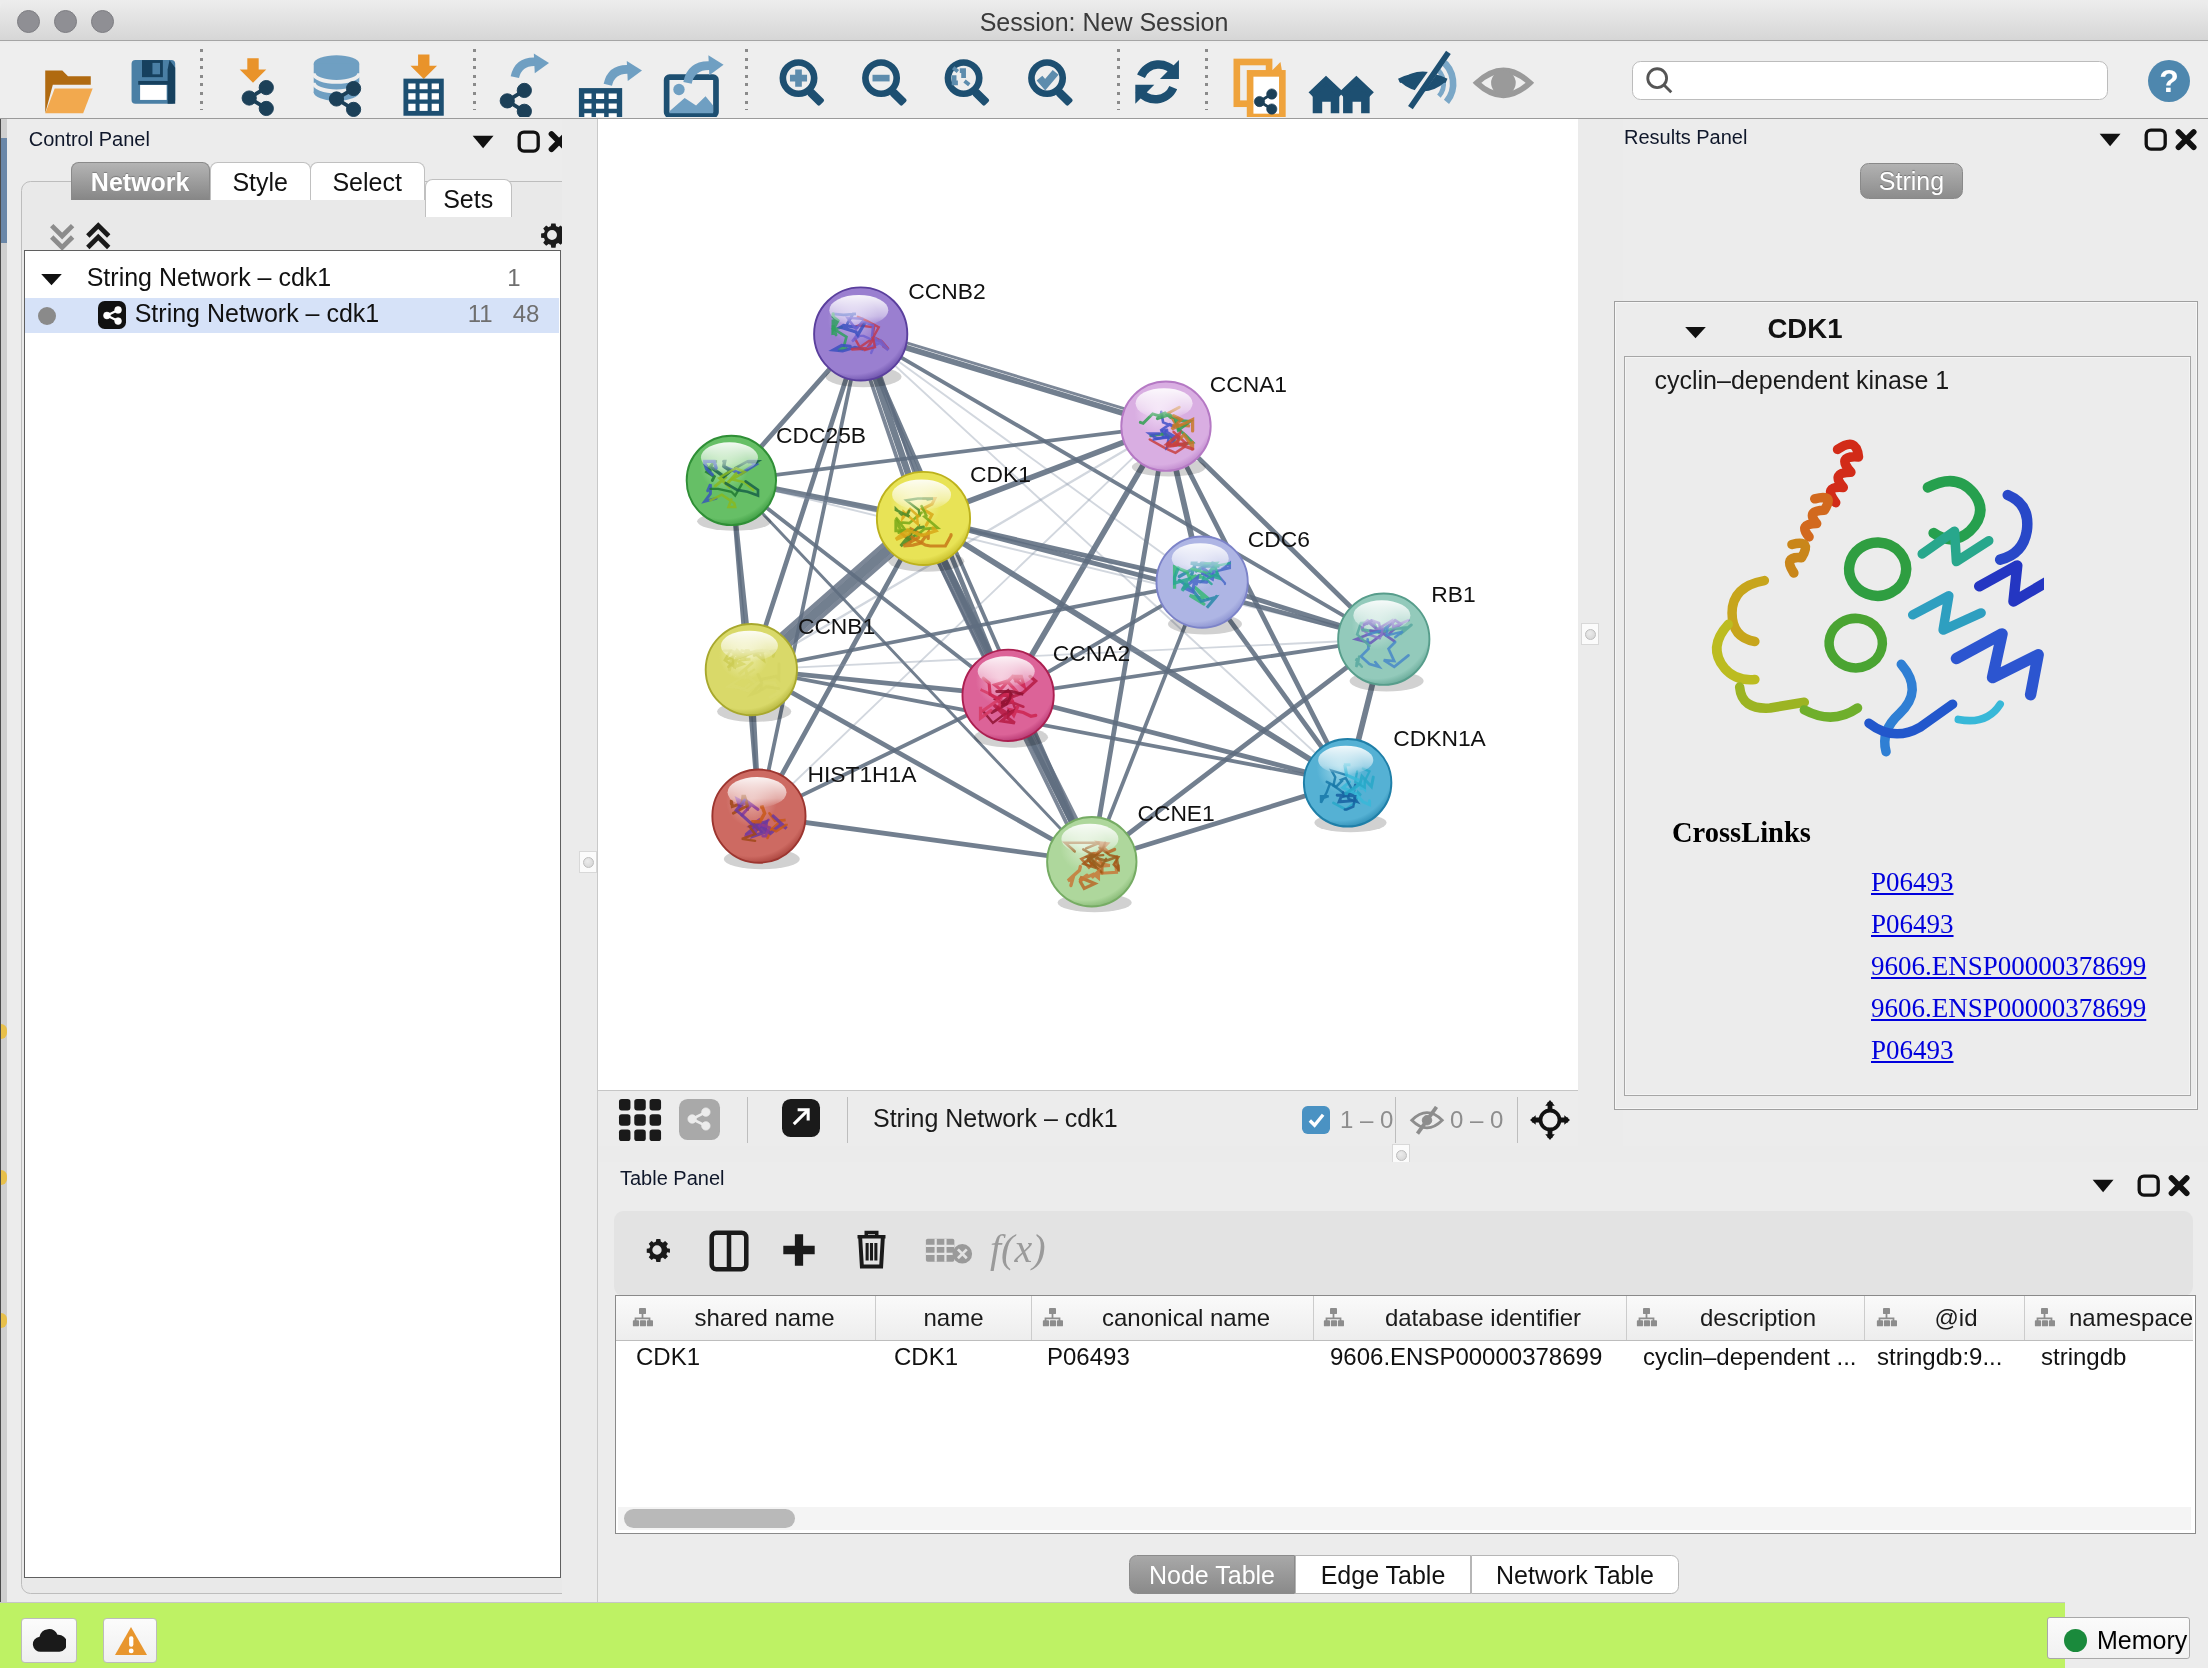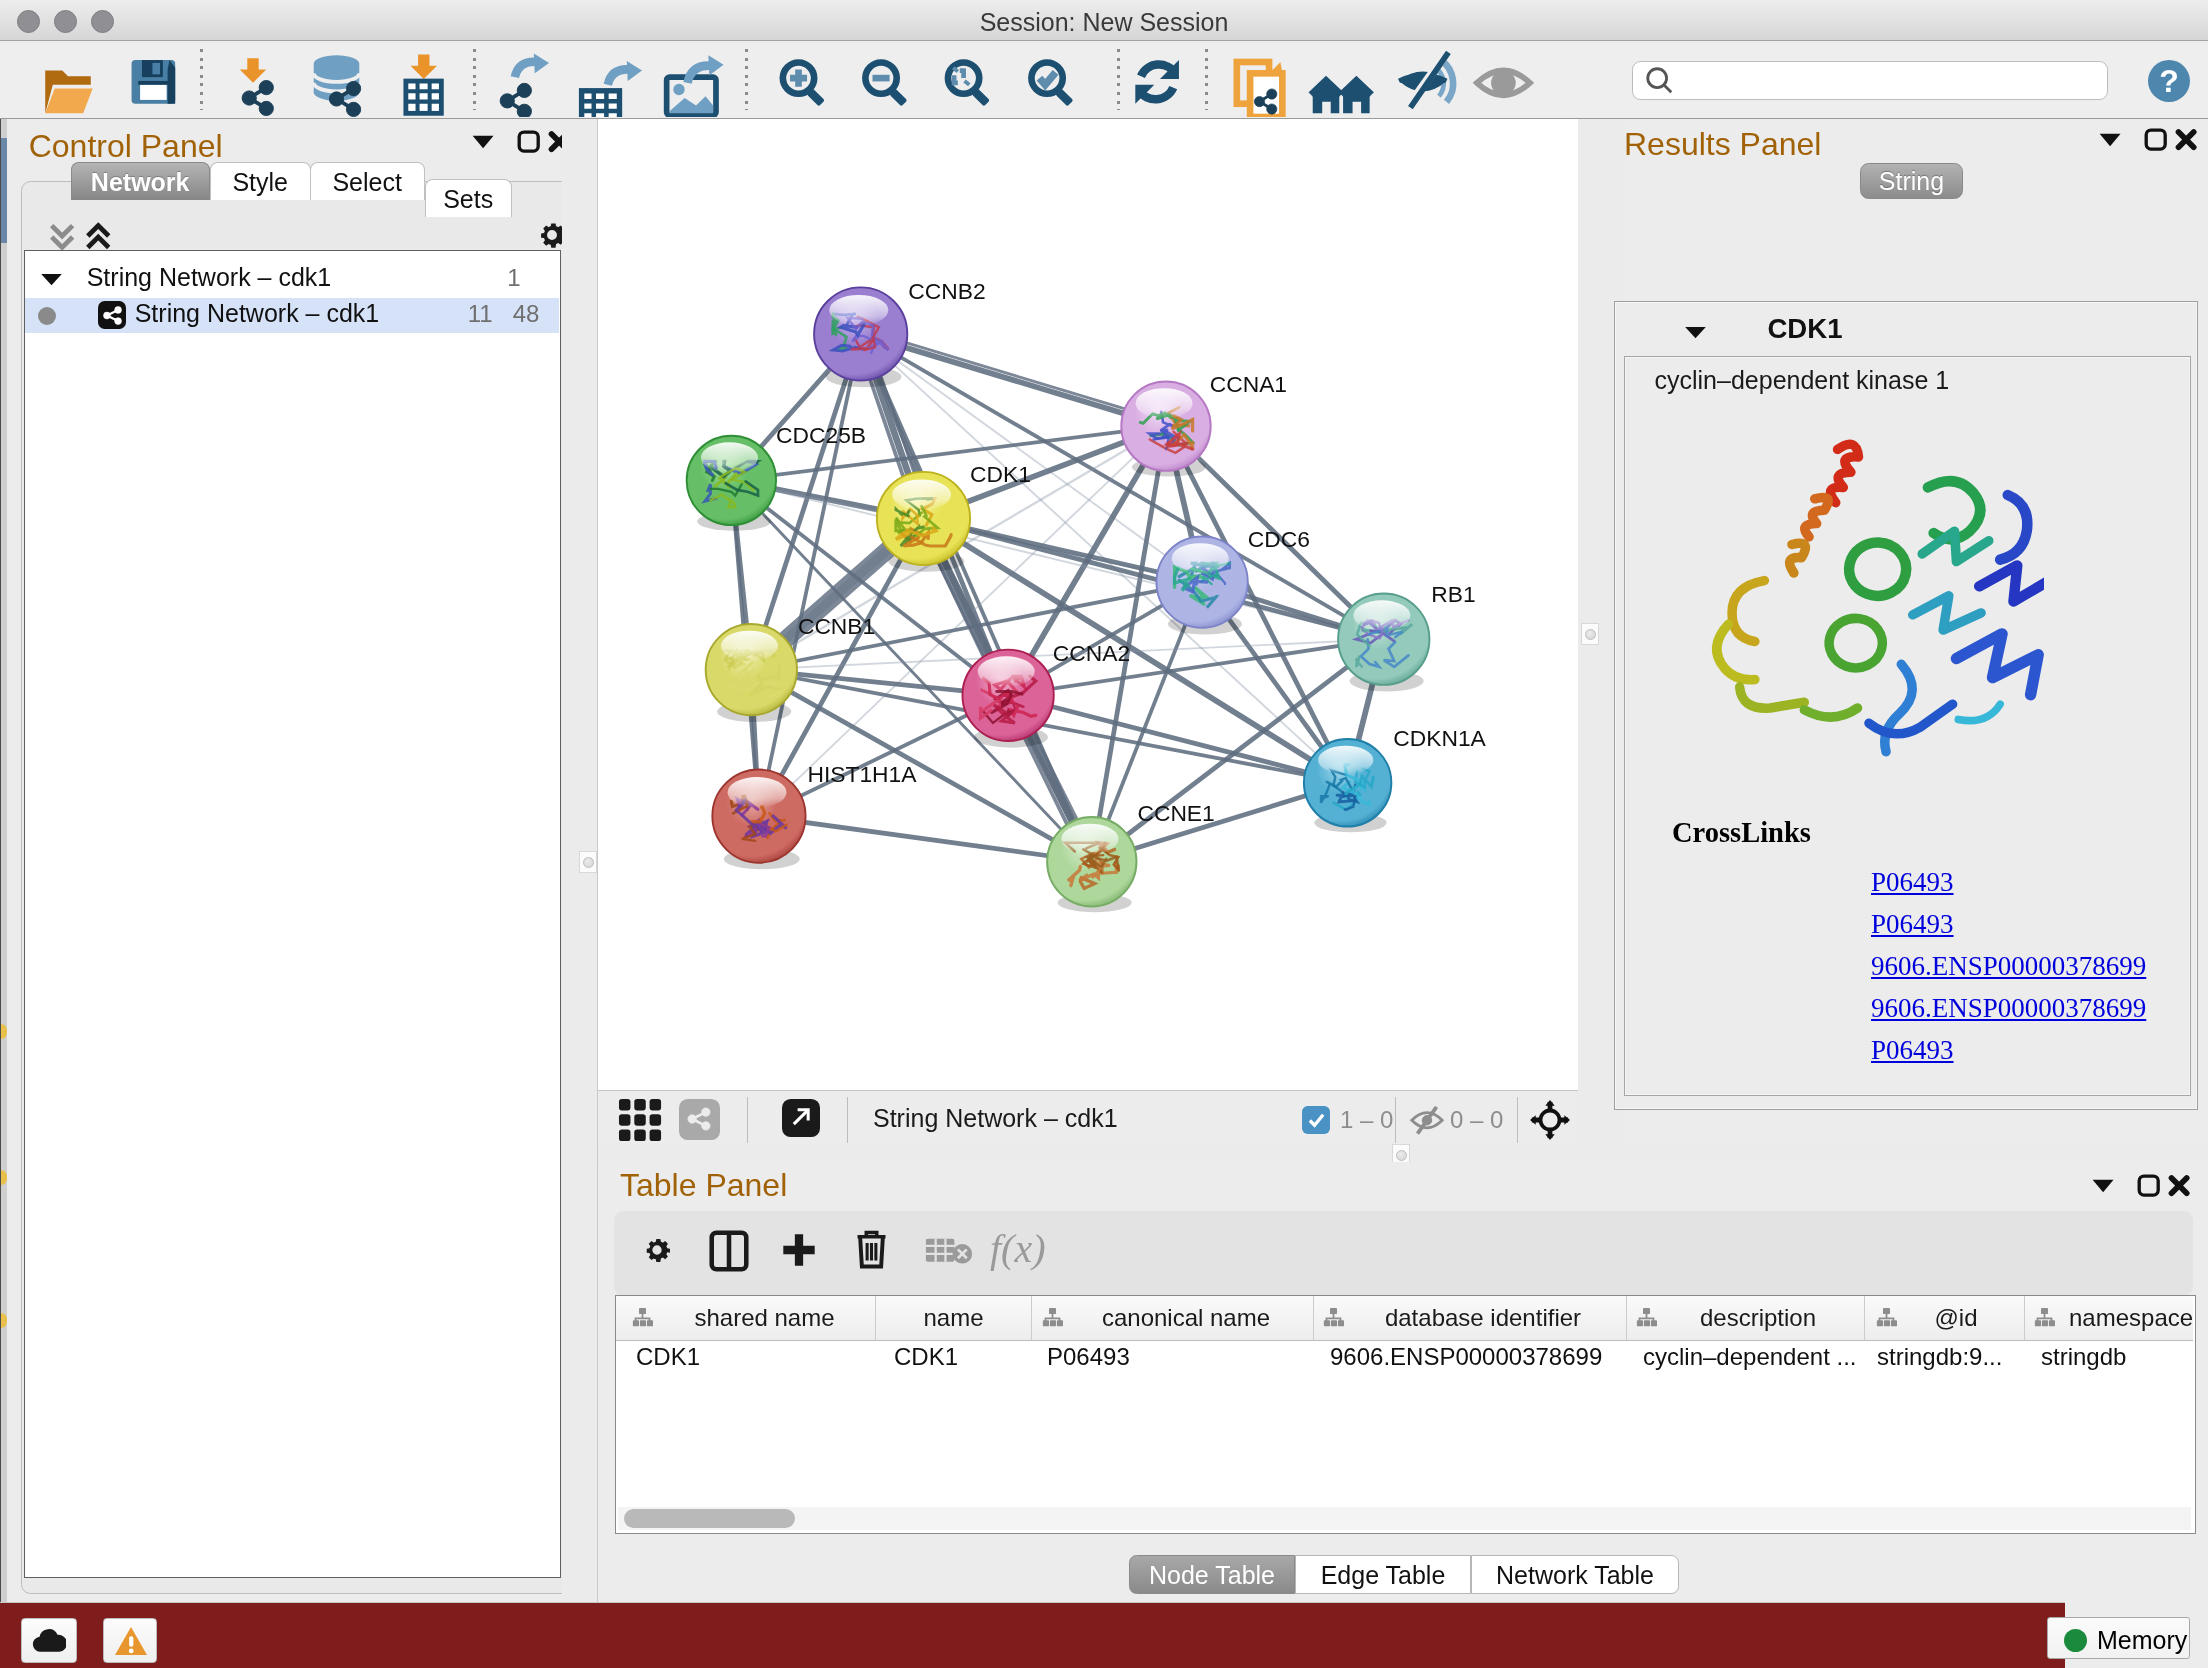--- a/index.html
+++ b/index.html
@@ -18,21 +18,21 @@
 
 
 #toolbar { left:0; top:43px; width:2208px; height:76px; background:#eeeeee;
   border-bottom:1.9px solid #9a9a9a; }
 .tsep { position:absolute; top:5.7px; width:2.9px; height:61px;
   background:repeating-linear-gradient(#8a8a8a 0 2.9px, transparent 2.9px 8.6px); }
 #searchbox { position:absolute; left:1632px; top:18px; width:476px; height:39px;
   background:#fff; border:1.9px solid #bcbcbc; border-radius:8.6px; }
 
 
-.ptitle { font-size:32px; color:#a16207; }
+.ptitle { font-size:20px; color:#0f172a; }
 
 
 #cpanel { left:6.7px; top:119px; width:591px; height:1483px; background:#ececec; }
 #leftstrip { left:0; top:119px; width:6.7px; height:1483px; background:#cfcfcf; border-left:1.9px solid #4a4a4a;}
 .tab { position:absolute; top:0; height:38px; z-index:3; background:#fff; border:1px solid #c0c0c0;
   border-bottom:none; border-radius:7.6px 7.6px 0 0; text-align:center; font-size:25px;
   color:#111; line-height:38px; }
 .tabsel { background:linear-gradient(#b4b4b4,#868686); color:#fff; border-color:#8a8a8a;
   text-shadow:0 -1px 1px rgba(0,0,0,.25); }
 #cpbox { position:absolute; left:14.3px; top:62px; width:552px; height:1413px;
@@ -77,21 +77,21 @@
 .th { position:absolute; top:0; height:44px; font-size:24px; color:#1b1b1b;
   line-height:44px; text-align:center; border-right:1px solid #cccccc; }
 .td { position:absolute; top:47px; font-size:24px; color:#111; }
 #hscroll { position:absolute; left:1.9px; top:211px; width:1573px; height:23px; background:#f4f4f4; }
 #hthumb { position:absolute; left:5.7px; top:1.9px; width:171px; height:19px; background:#b9b9b9; border-radius:9.5px; }
 .btab { position:absolute; top:393px; height:39px; background:#fff; border:1px solid #b6b6b6;
   font-size:25px; color:#111; line-height:38px; text-align:center; }
 .btabsel { background:linear-gradient(#a8a8a8,#8a8a8a); color:#fff; border-color:#8b8b8b; }
 
 
-#statusbar { left:0; top:1602px; width:2065px; height:67px; background:#7f1d1d;
+#statusbar { left:0; top:1602px; width:2065px; height:67px; background:#bef264;
   border-top:1.9px solid #c6c6c6; }
 .sbtn { position:absolute; top:15px; height:45px; background:linear-gradient(#fcfcfc,#efefef);
   border:1.9px solid #bcbcbc; border-radius:3.8px; }
 #membtn { position:absolute; left:2047px; top:14.3px; width:143px; height:42px;
   background:linear-gradient(#fbfbfb,#f1f1f1); border:1.9px solid #a8a8a8; border-radius:2.9px;
   font-size:25px; color:#000; }
 </style>
 </head>
 <body>
 <div class="abs" id="titlebar">

